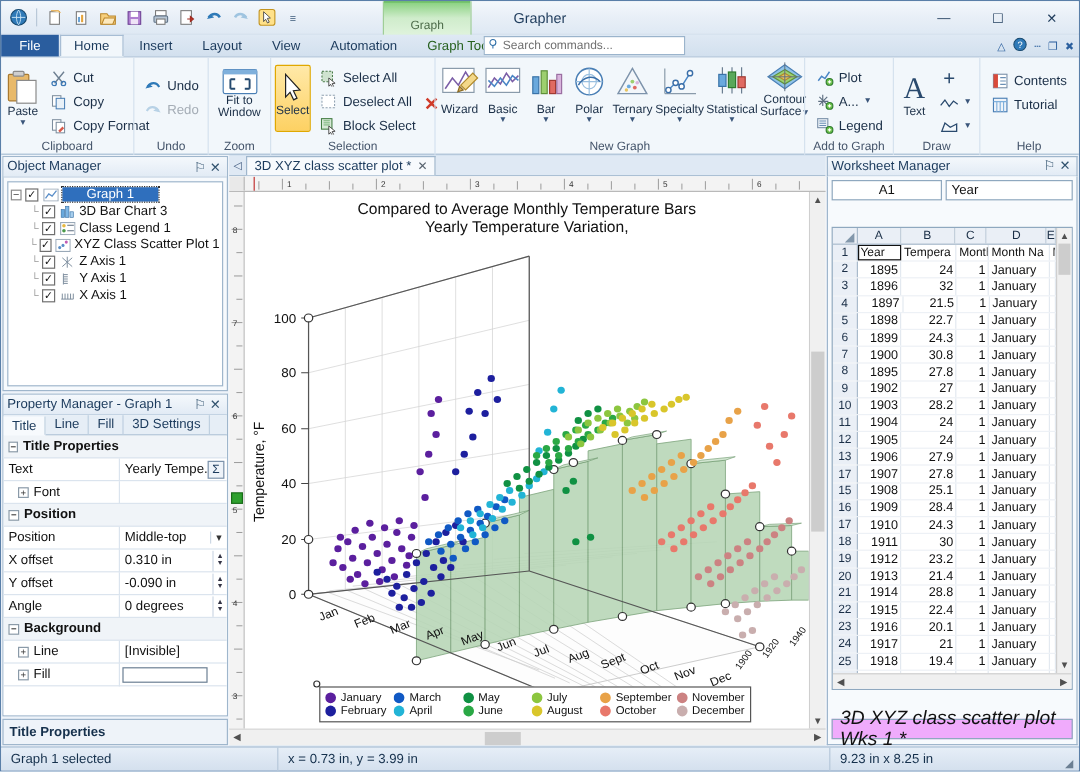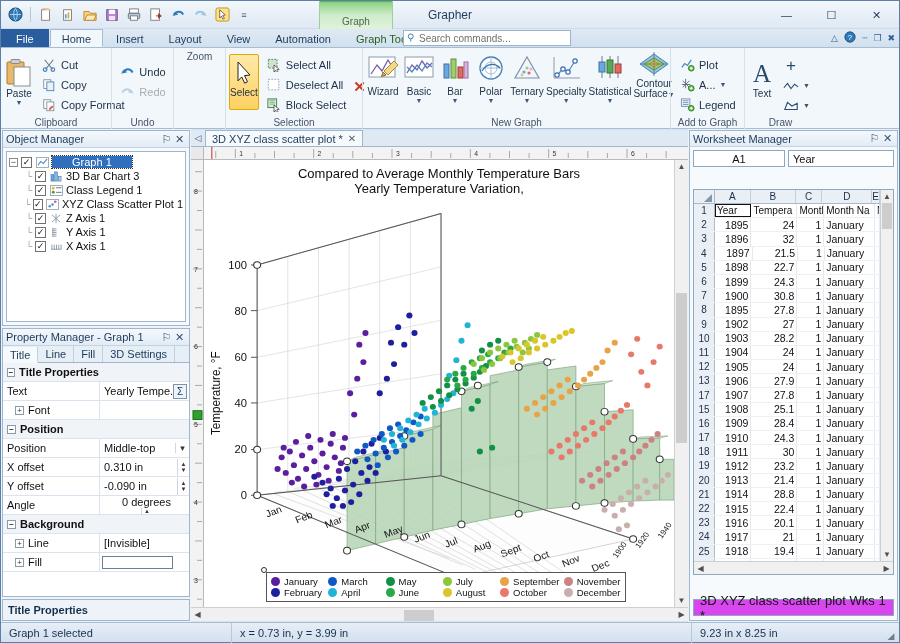--- a/index.html
+++ b/index.html
@@ -171,21 +171,21 @@
   .ghc { border-right:1px solid #c3cfdb; font-size:10px; color:#1b2f47; display:flex; align-items:center; justify-content:center; }
   .gbody { flex:1; overflow:hidden; }
   .grow { display:flex; height:14.2px; border-bottom:1px solid #edf1f6; }
   .gnum { width:22px; border-right:1px solid #a9bacb; background:#eaeff6; font-size:10px; color:#1b2f47; display:flex; align-items:center; justify-content:center; }
   .gc { border-right:1px solid #e3e9f0; font-size:10.5px; color:#111; display:flex; align-items:center; padding:0 2px; overflow:hidden; white-space:nowrap; }
   .gc.r { justify-content:flex-end; }
   .gc.hdrcell { font-size:10px; }
   .gc.selcell { outline:1.5px solid #111; outline-offset:-1px; }
   .wsvsb { width:13px; background:#f0f0f0; border-left:1px solid #cfcfcf; display:flex; flex-direction:column; align-items:center; }
   .wstabs { height:19px; margin:0 3px 3px 3px; display:flex; align-items:center; gap:2px; }
-  .wstab { height:17px; display:flex; align-items:center; padding:0 6px; font-size:13px; color:#111; background:#d946ef; border:1px solid #8fa8bf; }
+  .wstab { height:17px; display:flex; align-items:center; padding:0 6px; font-size:16px; color:#111; background:#f0abfc; border:1px solid #8fa8bf;font-style:italic; }
 
   
   .statusbar {
     height:20px; display:flex; align-items:center;
     background:linear-gradient(to bottom,#e6eef7,#d4e0ee);
     border-top:1px solid #a7bdd4; font-size:11px; color:#15304c;
   }
   .sbseg { padding:0 8px; height:20px; display:flex; align-items:center; }
   .sbseg.b { border-left:1px solid #b6c8da; }
   .grip { margin-left:auto; width:16px; height:20px; display:flex; align-items:flex-end; justify-content:center; padding-bottom:2px; color:#6b7f93; font-size:9px; }
@@ -380,20 +380,33 @@
                 </svg>
             </span>
             <span>Redo</span>
           </div>
         </div>
       </div>
       <div class="rglabel">Undo</div>
     </div>
 
     <div class="rgroup" style="width:52px;">
+      <div class="rgcontent" style="justify-content:center;">
+        <div class="bigbtn" style="width:48px;">
+          <div class="glyph" style="height:24px;">
+            <svg width="30" height="22" viewBox="0 0 30 22">
+                <rect x="1" y="1" width="28" height="20" rx="1.5" fill="#fff" stroke="#4a7fb5"></rect>
+                <rect x="1" y="1" width="28" height="4" fill="#7fb0dc"></rect>
+                <path d="M7 9l4 0M7 9l0 4M23 9l-4 0M23 9l0 4M7 17l4 0M7 17l0-4M23 17l-4 0M23 17l0-4" stroke="#24496e" stroke-width="1.6"></path>
+              </svg>
+          </div>
+          <div class="cap">Fit to</div>
+          <div class="cap">Window</div>
+        </div>
+      </div>
       <div class="rglabel">Zoom</div>
     </div>
 
     <div class="rgroup" style="width:137px;">
       <div class="rgcontent">
         <div class="bigbtn sel" style="width:34px;margin-top:2px;height:56px;">
           <div class="glyph" style="height:30px;">
             <svg width="20" height="26" viewBox="0 0 20 26">
                 <path d="M4 2l12 13-5.5.6 3 6.2-2.8 1.4-3-6.3-3.7 4z" fill="#fff" stroke="#222" stroke-width="1"></path>
               </svg>
@@ -608,20 +621,46 @@
                   <path d="M2 10L5 2l5 4 6-3v7z" fill="none" stroke="#2a4a6e" stroke-width="1.2"></path>
                 </svg>
             </span>
             <span class="arr" style="font-size:7px;color:#3a557a;">▼</span>
           </div>
         </div>
       </div>
       <div class="rglabel">Draw</div>
     </div>
 
+    <div class="rgroup" style="width:82px;">
+      <div class="rgcontent">
+        <div class="smcol" style="padding-top:6px;">
+          <div class="smbtn">
+            <span class="gi">
+              <svg width="15" height="15" viewBox="0 0 16 16">
+                  <rect x="2" y="2" width="12" height="12" fill="#fff" stroke="#7d93ab"></rect>
+                  <rect x="2" y="2" width="4" height="12" fill="#d94a3a"></rect>
+                  <path d="M8 5h5M8 8h5M8 11h5" stroke="#6a8fb5"></path>
+                </svg>
+            </span>
+            <span>Contents</span>
+          </div>
+          <div class="smbtn">
+            <span class="gi">
+              <svg width="15" height="15" viewBox="0 0 16 16">
+                  <rect x="2" y="2" width="12" height="12" fill="#eef3f9" stroke="#4a7fb5"></rect>
+                  <path d="M2 5h12M5 5v9M8 5v9M11 5v9" stroke="#7fb0dc"></path>
+                </svg>
+            </span>
+            <span>Tutorial</span>
+          </div>
+        </div>
+      </div>
+      <div class="rglabel">Help</div>
+    </div>
   </div>
 
   <div class="workarea">
 
     <div class="leftcol">
 
       <div class="panel" style="height:196px;">
         <div class="panelhdr">
           <span class="ttl">Object Manager</span>
           <span class="pbtn">⚐</span>
@@ -797,21 +836,21 @@
                   <span>▲</span>
                   <span>▼</span>
                 </span>
               </div>
           </div>
 
           <div class="prow">
             <div class="pkey">
                 <span>Angle</span>
               </div>
-            <div class="pval" style="padding-right:0;flex-direction:column;">
+            <div class="pval" style="padding-right:0;">
                 <span style="flex:1;">0 degrees</span>
               <span class="spin">
                   <span>▲</span>
                   <span>▼</span>
                 </span>
               </div>
           </div>
 
           <div class="prow section">
             <div class="pkey">

